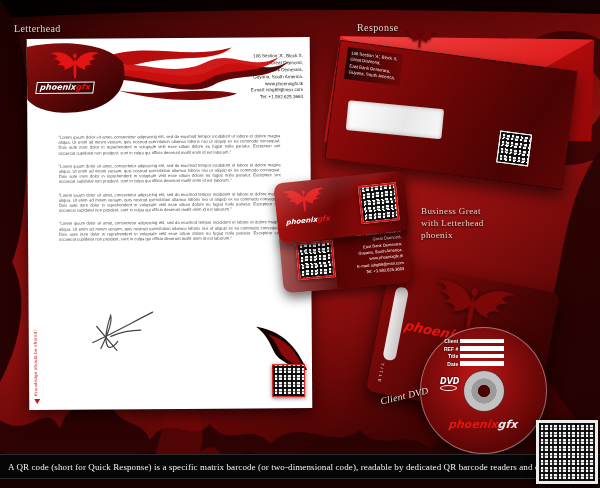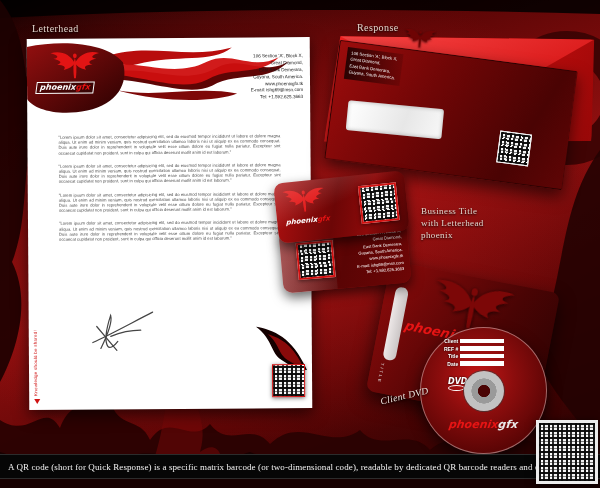--- a/index.html
+++ b/index.html
@@ -90,21 +90,21 @@
     font-family:"Liberation Sans",sans-serif;font-size:4px;letter-spacing:2px;color:#e8e8e8;}
   .case-wordmark{position:absolute;left:26px;top:54px;font-size:13px;}
   .disc{position:absolute;left:420px;top:327px;width:127px;height:127px;z-index:5;border-radius:50%;
     background:radial-gradient(circle at 45% 40%,#c41616 0%,#8c0d0d 35%,#5c0505 72%,#7a0808 100%);
     box-shadow:inset 0 0 0 1px rgba(255,255,255,.4),0 6px 14px rgba(0,0,0,.6);}
   .disc-fields{position:absolute;left:24px;top:11px;display:flex;flex-direction:column;gap:1.5px;}
   .field-row{display:flex;align-items:center;justify-content:flex-end;gap:2px;}
   .field-label{font-family:"Liberation Sans",sans-serif;font-weight:bold;font-size:5px;color:#fff;
     text-shadow:0 0 2px #000;}
   .field-bar{width:44px;height:4.5px;background:#fff;}
-  .dvd-logo{position:absolute;left:28px;top:50px;font-family:"DejaVu Sans",sans-serif;
+  .dvd-logo{position:absolute;left:20px;top:50px;font-family:"DejaVu Sans",sans-serif;
     font-style:italic;font-weight:bold;font-size:8px;color:#fff;text-shadow:0 0 2px #000;}
   .dvd-logo::after{content:"";display:block;width:15px;height:4px;border:1px solid #fff;
     border-radius:50%;margin-top:-1px;}
   .hub{position:absolute;left:50%;top:50%;width:40px;height:40px;margin:-20px 0 0 -20px;border-radius:50%;
     background:radial-gradient(circle,#4a0404 0 21%,#9a9a9a 22% 44%,#c2c2c2 45% 72%,#8a8a8a 73% 100%);
     box-shadow:0 0 0 1px rgba(60,60,60,.7);}
   .disc-brand{position:absolute;left:0;right:0;top:92px;text-align:center;font-size:11px;}
   .disc-brand .wm-a{color:#e61414;}
   .disc-brand .wm-b{color:#e9e9e9;}
   .client-dvd-label{left:380px;top:391px;z-index:6;font-style:italic;font-size:9.5px;
@@ -133,21 +133,21 @@
   <svg class="bg-art" viewBox="0 0 600 488">
     <path d="M0,0 L600,0 L600,14 C400,8 200,8 0,18 Z" fill="#000" opacity=".85"></path>
     <path d="M0,0 C34,42 18,92 42,122 C18,152 32,212 12,262 C32,302 16,352 0,382 Z" fill="#1c0101" opacity=".9"></path>
     <circle cx="567" cy="98" r="52" fill="none" stroke="#380303" stroke-width="30" opacity=".9"></circle>
     <path d="M600,150 C556,210 566,290 534,350 C556,410 600,430 600,470 Z" fill="#240202" opacity=".9"></path>
     <path d="M0,488 L0,420 C30,440 44,400 60,428 C74,390 96,420 110,400 C118,430 140,416 150,440 C170,410 190,446 210,424 C230,450 250,420 270,444 C300,414 330,452 360,430 C380,454 410,426 430,450 C460,424 490,456 520,436 C550,456 580,430 600,452 L600,488 Z" fill="#2a0202" opacity=".95"></path>
     <path d="M0,488 L0,452 C40,466 70,444 110,462 C150,440 200,470 250,452 C300,472 350,446 400,466 C450,444 500,470 550,452 C575,464 590,456 600,462 L600,488 Z" fill="#160101" opacity=".95"></path>
     <path d="M150,470 C170,420 160,390 185,360 C190,400 210,420 200,452 C215,440 225,452 220,470 Z" fill="#7e0909" opacity=".45"></path>
   </svg>
 
-  <div class="section-label" style="left:32px;top:23px">Letterhead</div>
+  <div class="section-label" style="left:14px;top:23px">Letterhead</div>
 
   <div class="sheet">
     <svg class="lh-header-art" viewBox="0 0 283 86">
       <defs>
         <linearGradient id="gb" x1="0" y1="0" x2="1" y2="1">
           <stop offset="0" stop-color="#930f0f"></stop>
             <stop offset="1" stop-color="#2a0101"></stop>
         </linearGradient>
       </defs>
       <path d="M80,18 C120,4 160,22 205,10 C185,26 150,16 110,26 C98,29 86,24 80,18 Z" fill="#b80d0d"></path>
@@ -238,21 +238,21 @@
       <div>Great Diamond,</div>
       <div>East Bank Demerara,</div>
       <div>Guyana, South America.</div>
       <div>www.phoenixgfx.tk</div>
       <div>E-mail: ishg69@msn.com</div>
       <div>Tel: +1.592.625.3663</div>
     </div>
   </div>
 
   <div class="section-label cards-label">
-    <div>Business Title</div>
+    <div>Business Great</div>
     <div>with Letterhead</div>
     <div>phoenix</div>
   </div>
 
   <div class="dvd-case">
     <svg class="case-wings" width="92" height="54" viewBox="0 0 120 70">
         <use href="#wings" fill="currentColor"></use>
       </svg>
     <div class="case-strip"></div>
     <div class="case-spine-label">TITLE</div>

